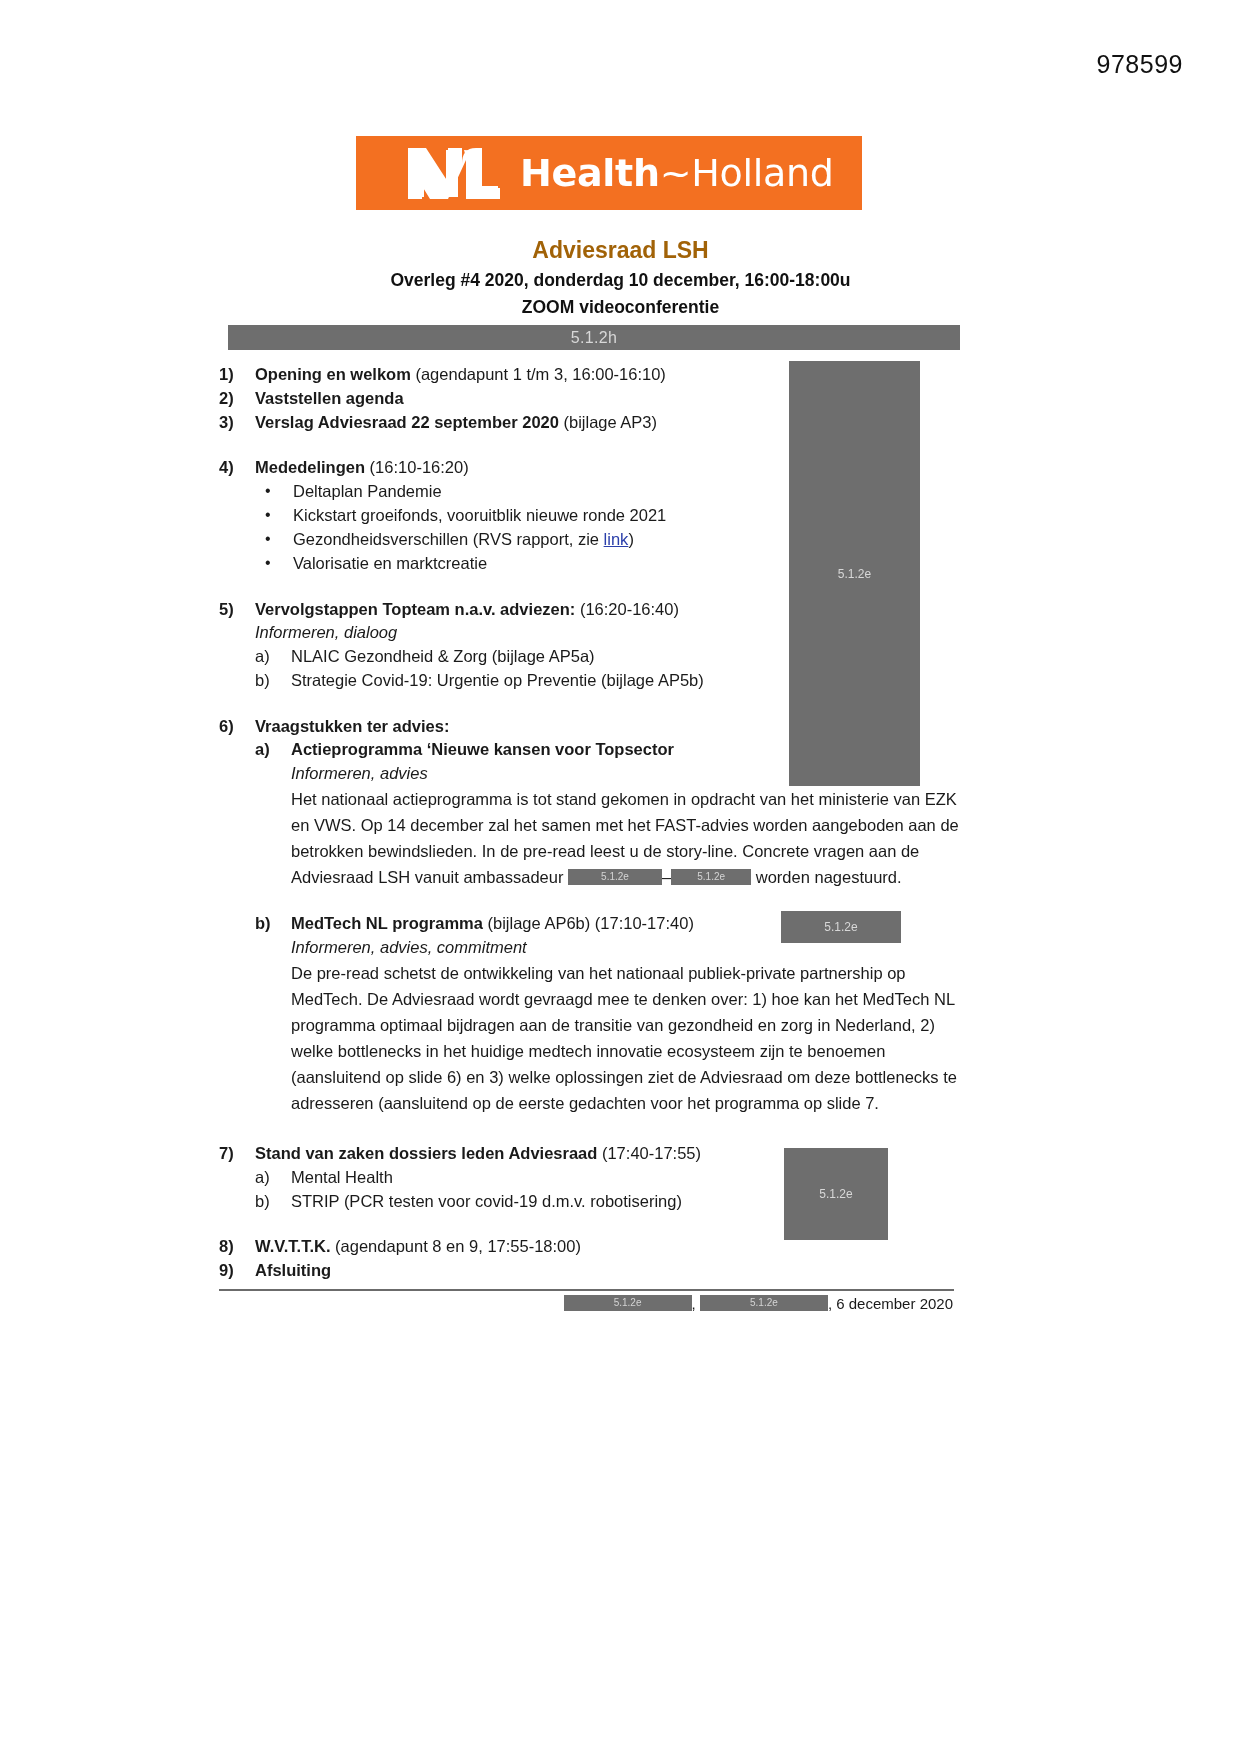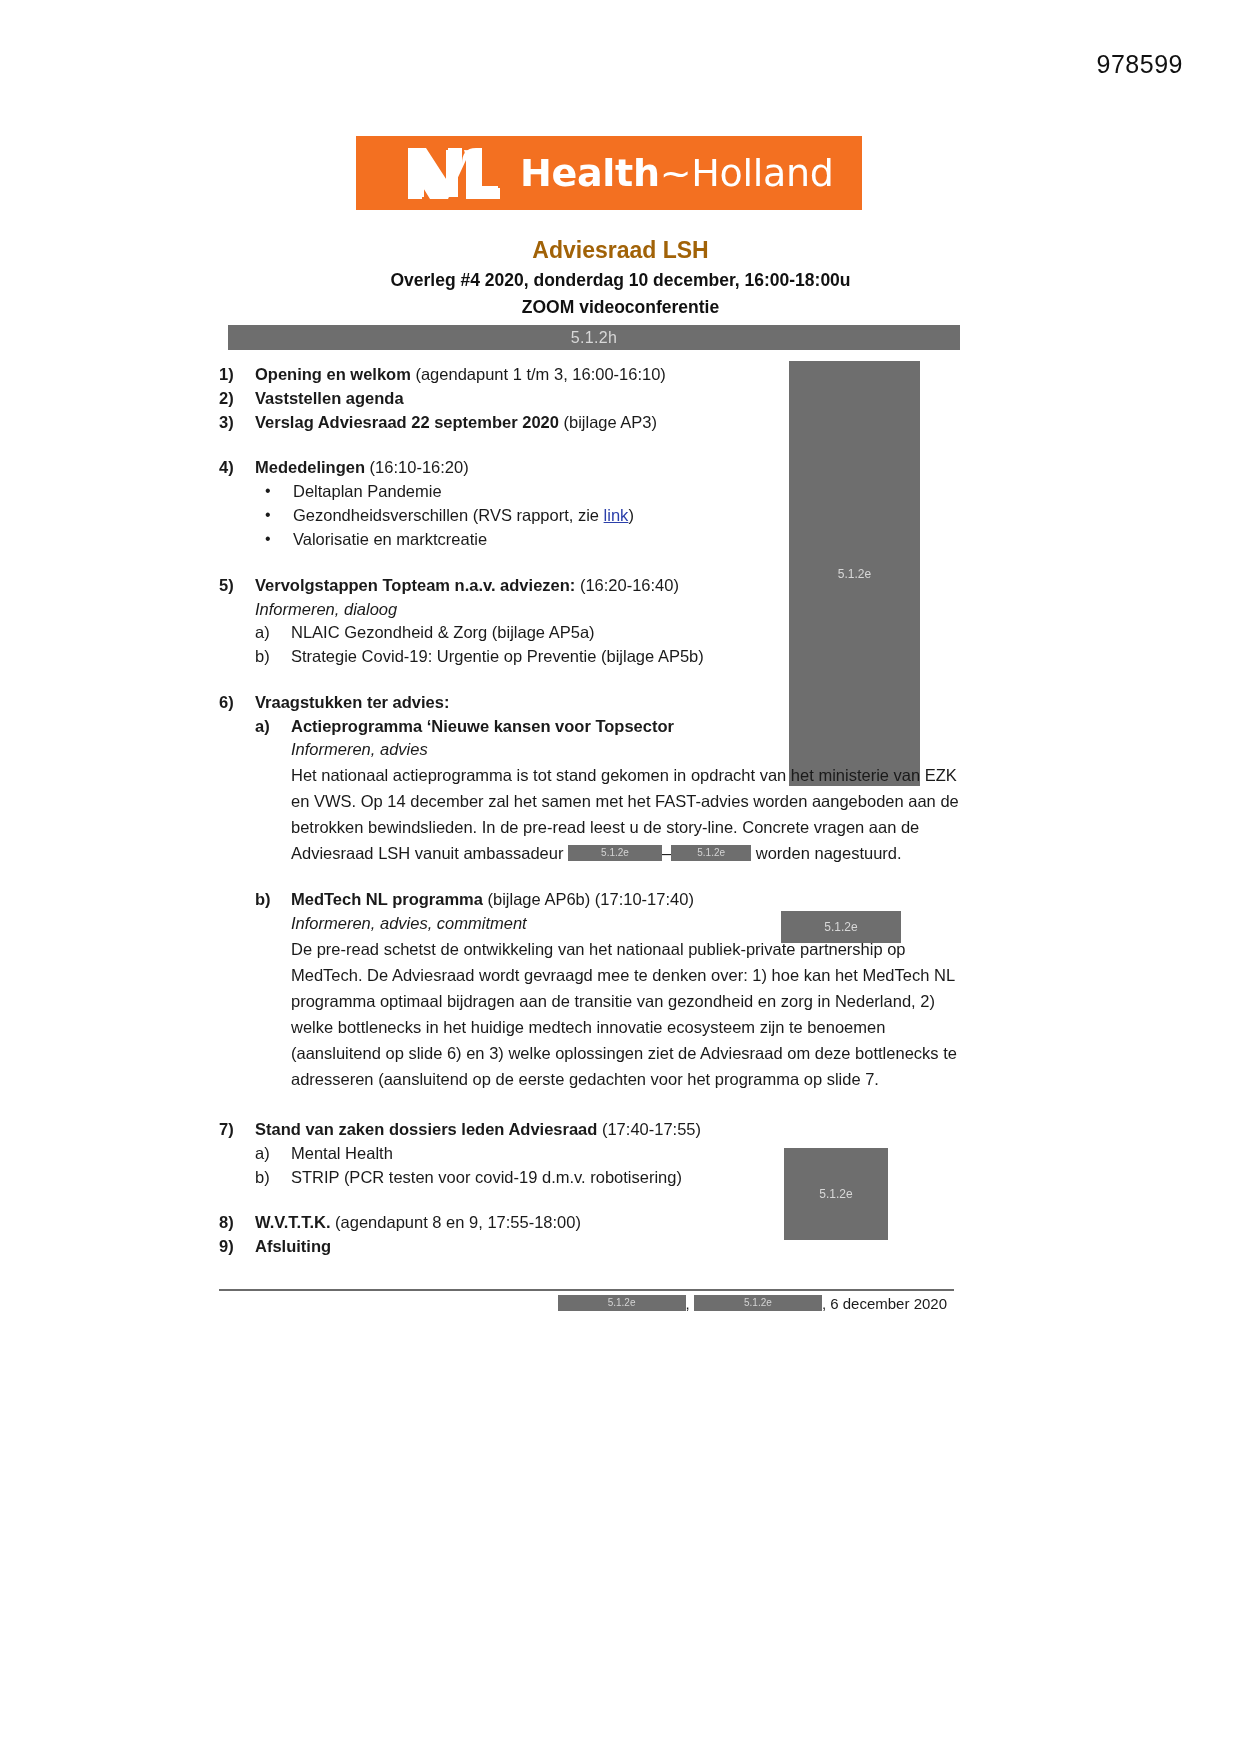--- a/index.html
+++ b/index.html
@@ -208,21 +208,21 @@
   .footer-rule {
     position: absolute;
     left: 219px;
     top: 1289px;
     width: 735px;
     height: 2px;
     background: #6b6b6b;
   }
   .footer-line {
     position: absolute;
-    left: 212px;
+    left: 218px;
     top: 1295px;
     width: 735px;
     text-align: right;
     font-size: 15px;
     color: #1a1a1a;
     white-space: nowrap;
   }
   .footer-line .inline-red { width: 128px; }
 </style>
 </head>
@@ -274,20 +274,21 @@
   </div>
 
   <div class="gap-md"></div>
 
   <div class="row">
     <div class="num">4)</div>
     <div class="txt"><span class="b">Mededelingen</span><span> (16:10-16:20)</span></div>
   </div>
   <ul class="bullets">
     <li>Deltaplan Pandemie</li>
+    <li>Kickstart groeifonds, vooruitblik nieuwe ronde 2021</li>
     <li><span>Gezondheidsverschillen (RVS rapport, zie </span><a class="inline-link" href="#">link</a><span>)</span></li>
     <li>Valorisatie en marktcreatie</li>
   </ul>
 
   <div class="gap-md"></div>
 
   <div class="row">
     <div class="num">5)</div>
     <div class="txt"><span class="b">Vervolgstappen Topteam n.a.v. adviezen:</span><span> (16:20-16:40)</span></div>
   </div>

